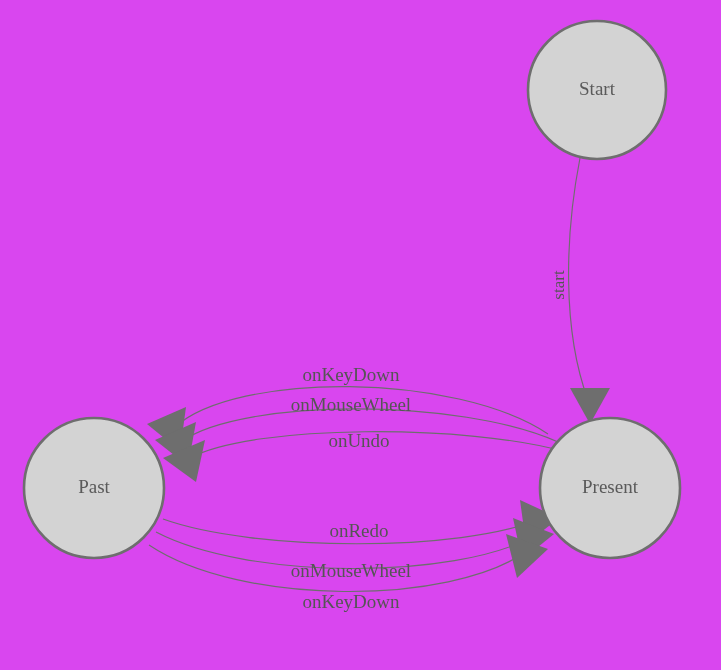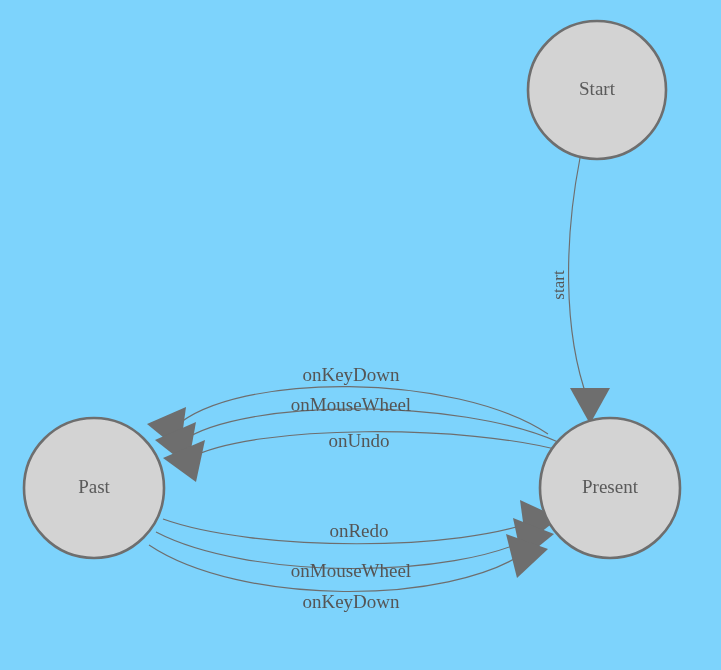--- a/index.html
+++ b/index.html
@@ -11,21 +11,21 @@
   body {
     width: 721px;
     height: 670px;
     overflow: hidden;
     font-family: "Liberation Serif", "DejaVu Serif", serif;
   }
   #diagram-canvas {
     position: relative;
     width: 721px;
     height: 670px;
-    background: #7dd3fc;
+    background: #d946ef;
   }
   svg#graph {
     display: block;
     width: 721px;
     height: 670px;
   }
   .node-circle {
     fill: #d3d3d3;
     stroke: #6e6e6e;
     stroke-width: 2.6;

